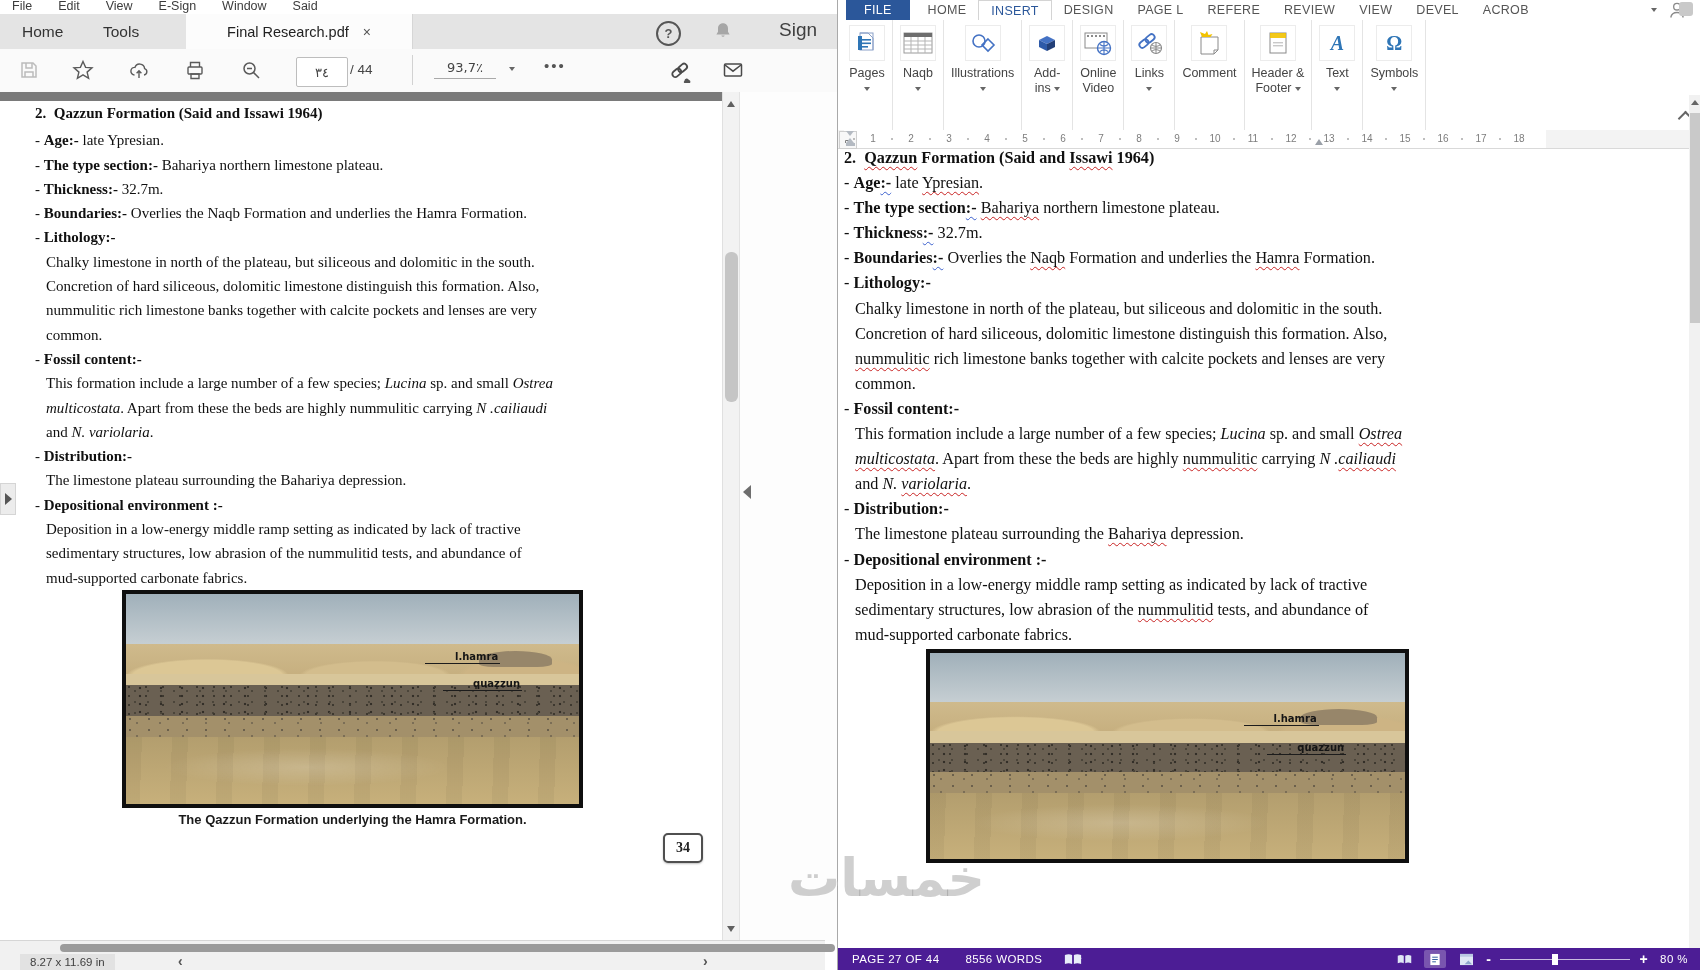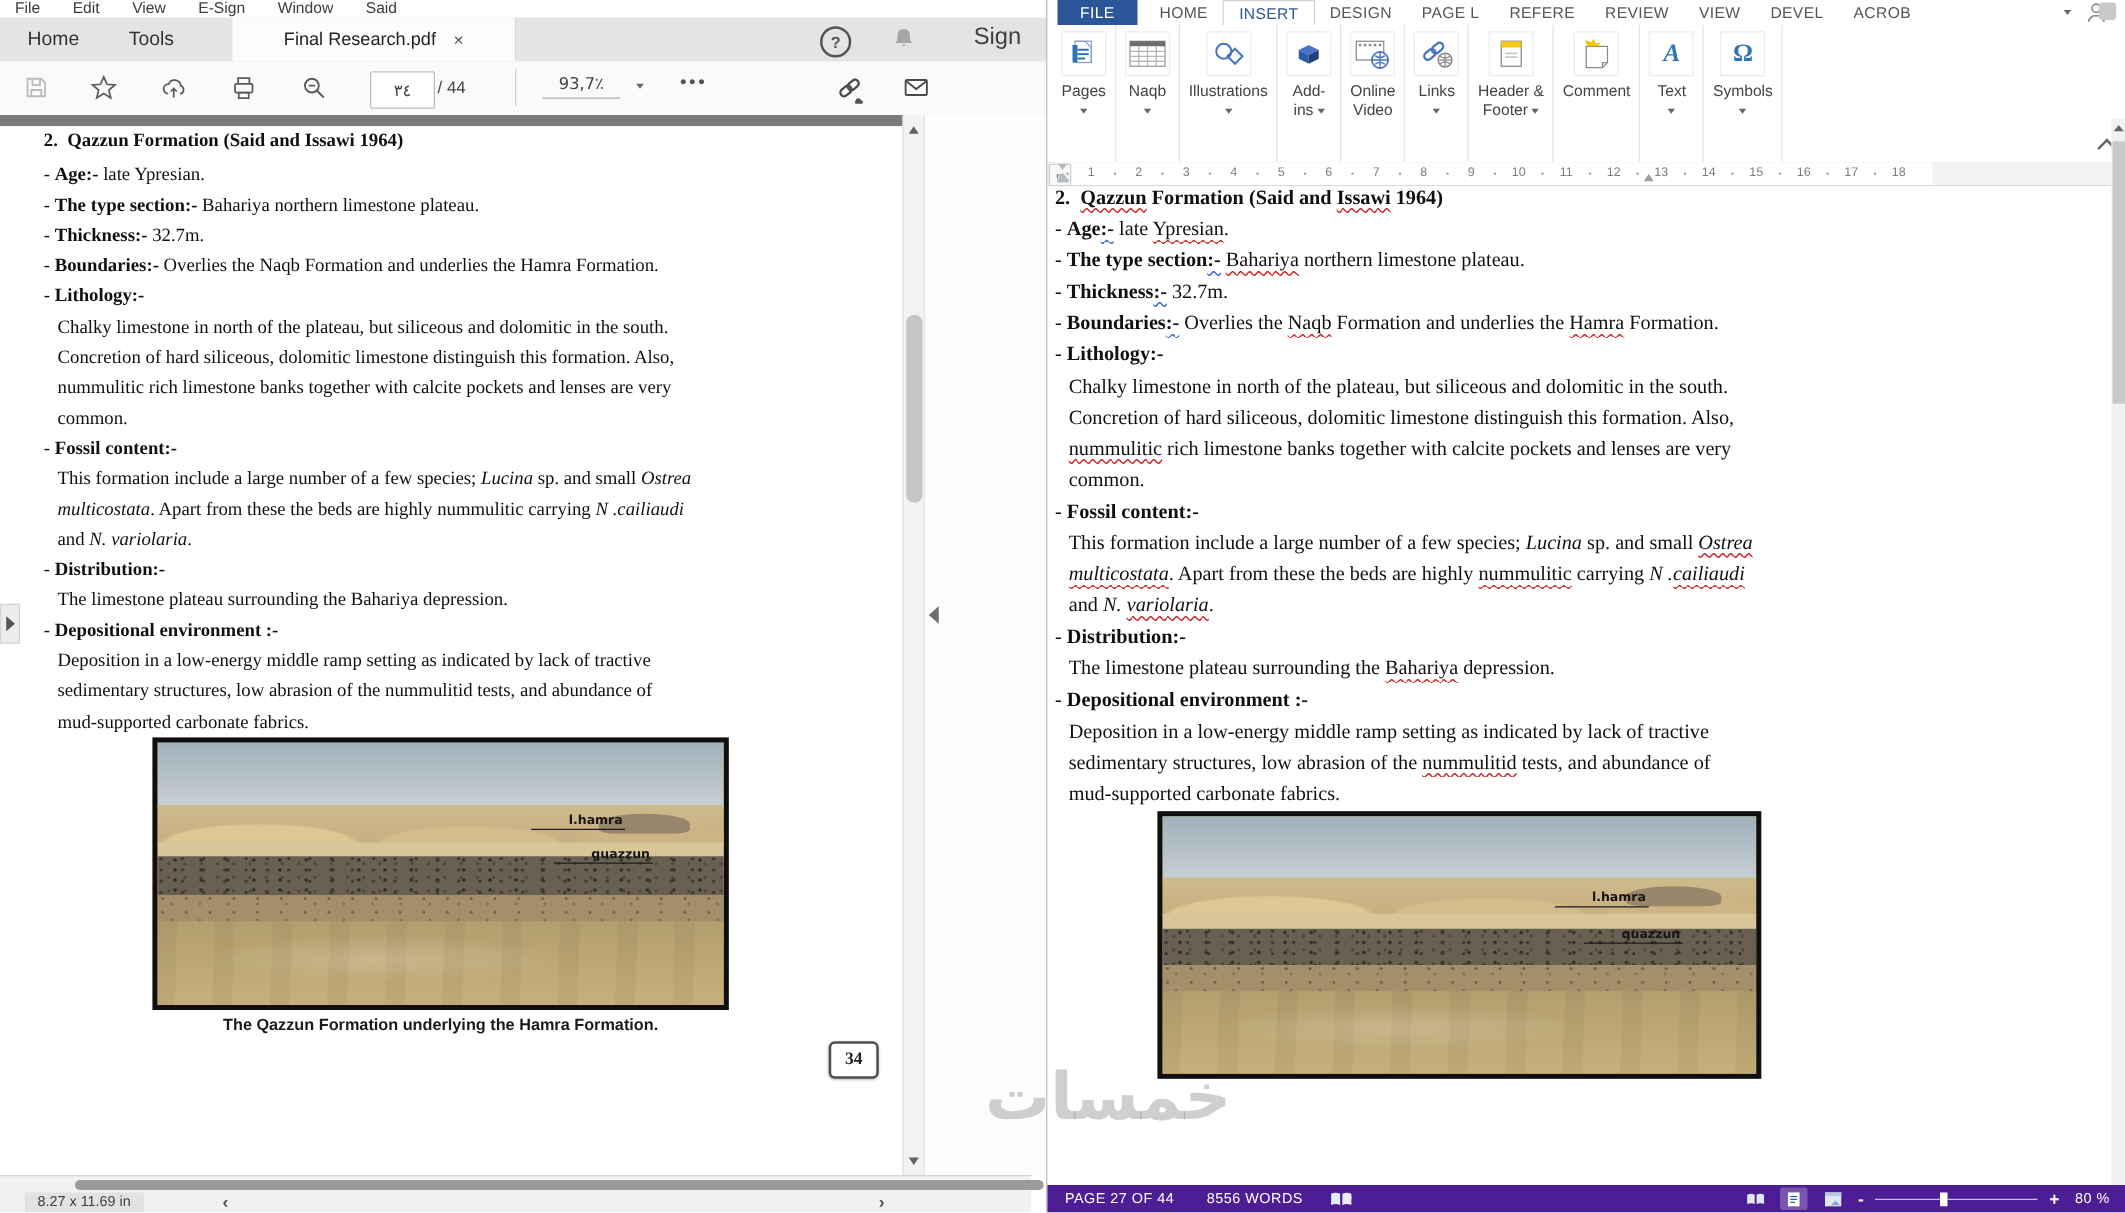--- a/index.html
+++ b/index.html
@@ -407,43 +407,43 @@
               <path d="M15.5 17h11M21 11.5v11M17 14c2.5 1.8 5.5 1.8 8 0M17 20c2.5-1.8 5.5-1.8 8 0" stroke="#8a8a8a" stroke-width="1"></path>
             </svg>
           </span>
           <div>Links</div>
           <div><span class="caret" style="margin-left: 0px;"></span></div>
         </div>
       </div>
       <div class="rgroup">
         <div class="rbtn">
           <span class="ricon">
+            <svg width="28" height="26" viewBox="0 0 28 26">
+              <path d="M6 7h17v13l-4 4H6z" fill="#fff" stroke="#8a8a8a"></path>
+              <path d="M23 20h-4v4" fill="none" stroke="#8a8a8a"></path>
+              <path d="M7 7 5 2l5 2 2-3 1.5 4 4-1-2 3z" fill="#f2c200"></path>
+            </svg>
+          </span>
+          <div>Comment</div>
+        </div>
+        <div class="rglabel">Comments</div>
+      </div>
+      <div class="rgroup">
+        <div class="rbtn">
+          <span class="ricon">
             <svg width="24" height="26" viewBox="0 0 24 26">
               <rect x="4" y="3" width="16" height="20" fill="#fff" stroke="#8a8a8a"></rect>
               <rect x="4" y="3" width="16" height="5" fill="#f2c200" opacity=".9"></rect>
               <rect x="7" y="12" width="10" height="1.4" fill="#c9c9c9"></rect>
               <rect x="7" y="15" width="10" height="1.4" fill="#c9c9c9"></rect>
             </svg>
           </span>
           <div>Header &amp;</div>
           <div>Footer<span class="caret"></span></div>
         </div>
-      </div>
-      <div class="rgroup">
-        <div class="rbtn">
-          <span class="ricon">
-            <svg width="28" height="26" viewBox="0 0 28 26">
-              <path d="M6 7h17v13l-4 4H6z" fill="#fff" stroke="#8a8a8a"></path>
-              <path d="M23 20h-4v4" fill="none" stroke="#8a8a8a"></path>
-              <path d="M7 7 5 2l5 2 2-3 1.5 4 4-1-2 3z" fill="#f2c200"></path>
-            </svg>
-          </span>
-          <div>Comment</div>
-        </div>
-        <div class="rglabel">Comments</div>
       </div>
       <div class="rgroup">
         <div class="rbtn">
           <span class="ricon">
             <span class="glyph" style="font-style:italic">A</span>
           </span>
           <div>Text</div>
           <div><span class="caret" style="margin-left: 0px;"></span></div>
         </div>
       </div>

